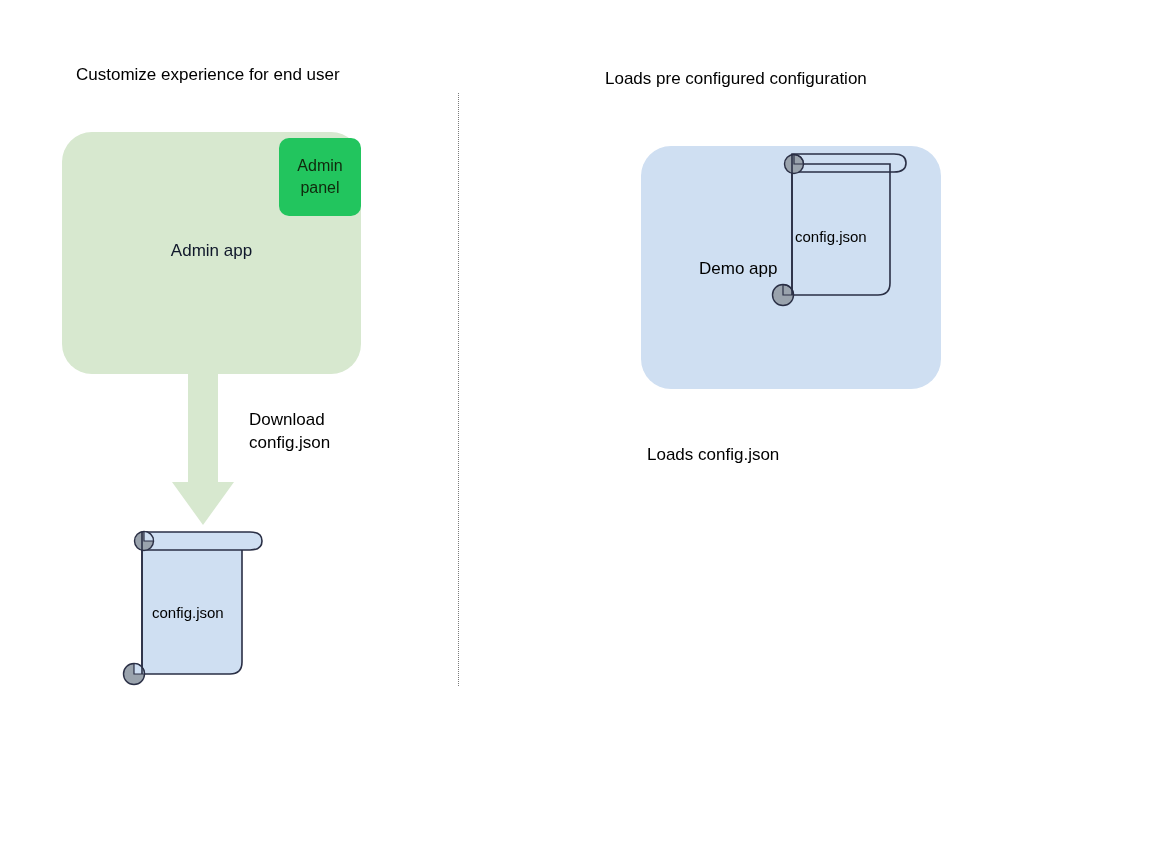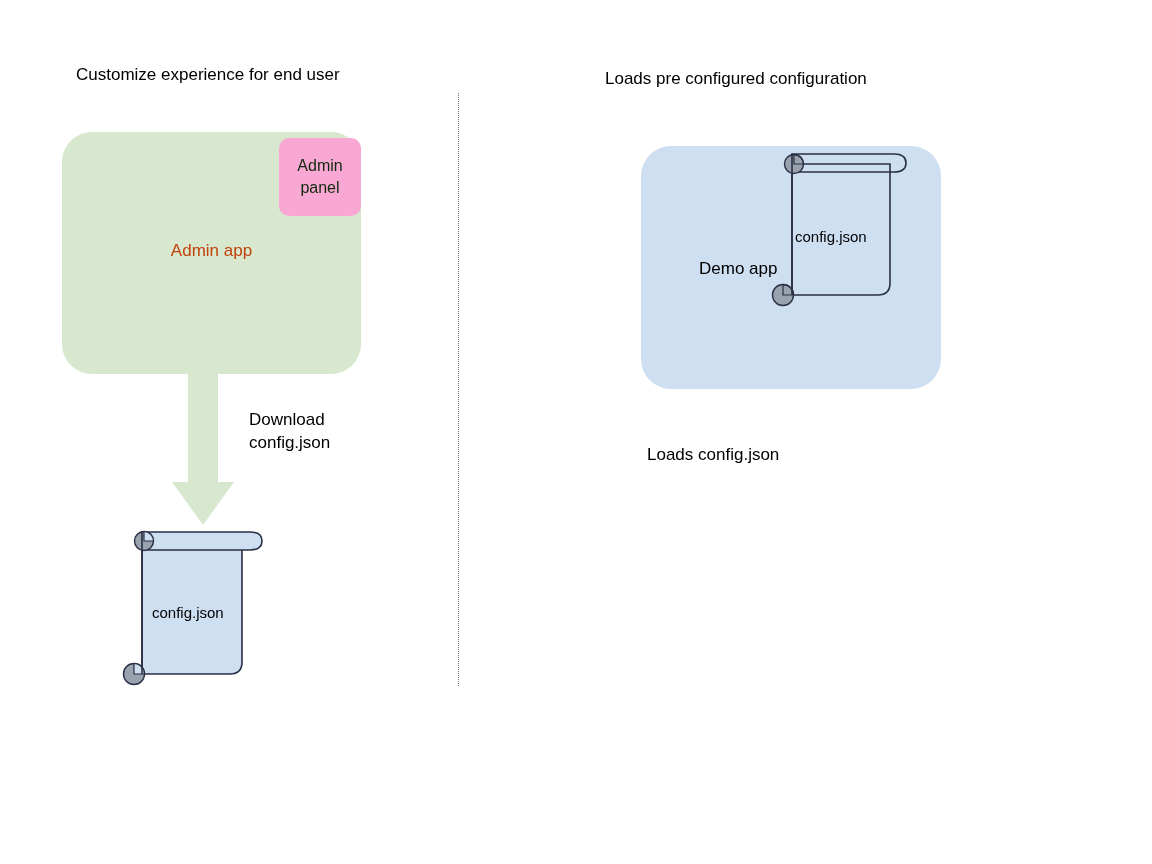--- a/index.html
+++ b/index.html
@@ -53,29 +53,29 @@
     background: #d7e8cf;
   }
   #admin-app-label {
     position: absolute;
     left: 0;
     right: 0;
     top: 108px;
     text-align: center;
     font-size: 17px;
     line-height: 21px;
-    color: #c2410c;
+    color: #0f172a;
   }
   #admin-panel-box {
     position: absolute;
     left: 217px;
     top: 6px;
     width: 82px;
     height: 78px;
-    background: #f9a8d4;
+    background: #22c55e;
     border-radius: 10px;
     display: flex;
     align-items: center;
     justify-content: center;
   }
   #admin-panel-label {
     font-size: 16px;
     line-height: 22px;
     text-align: center;
     color: #10280c;

